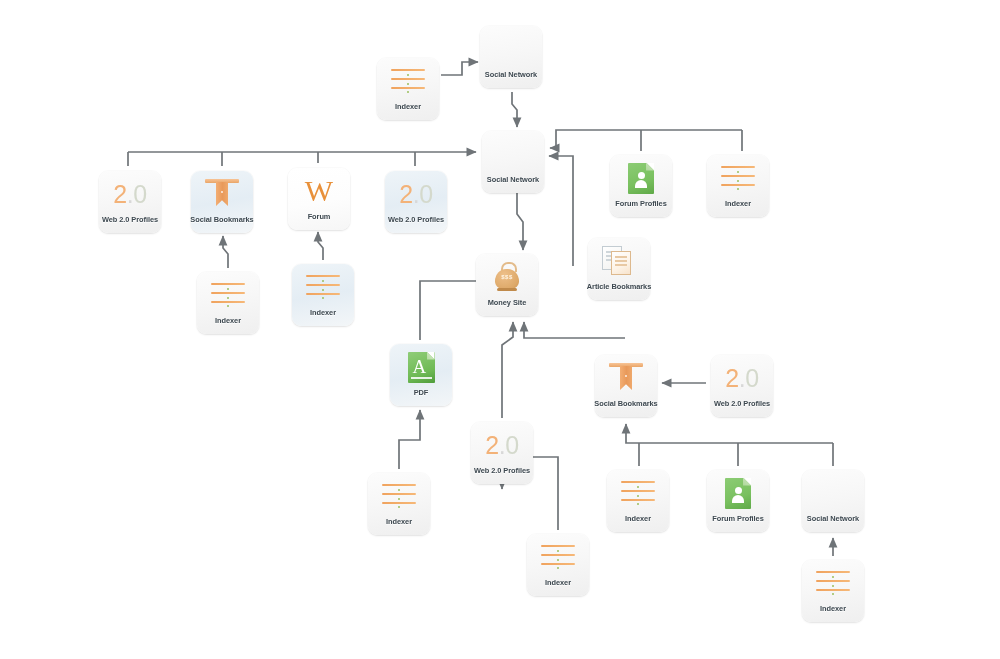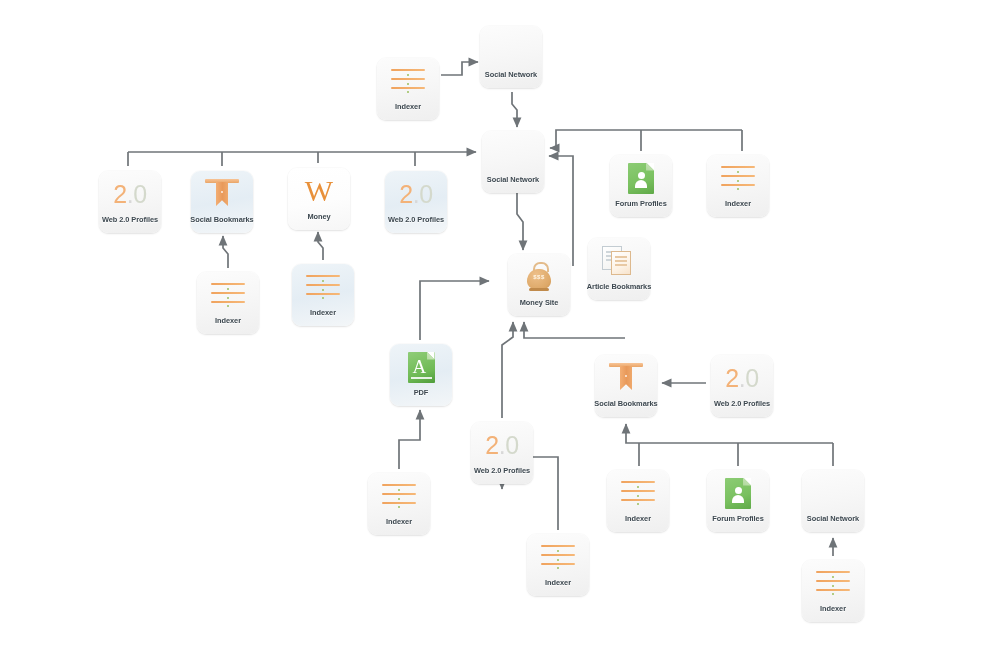--- a/index.html
+++ b/index.html
@@ -307,21 +307,21 @@
             <span class="top"></span>
             <span class="rib"></span>
           </span>
         </span>
         <span class="label">Social Bookmarks</span>
       </div>
       <div class="node white" style="left: 288px; top: 168px;">
         <span class="glyph">
           <span class="g-wiki">W</span>
         </span>
-        <span class="label">Money</span>
+        <span class="label">Forum</span>
       </div>
       <div class="node blue" style="left: 385px; top: 171px;">
         <span class="glyph">
           <span class="g-web20"><span class="two">2</span><span class="dot">.</span><span class="zero">0</span></span>
         </span>
         <span class="label">Web 2.0 Profiles</span>
       </div>
       <div class="node" style="left: 610px; top: 155px;">
         <span class="glyph">
           <span class="g-doc">
@@ -375,21 +375,21 @@
       </div>
       <div class="node" style="left: 588px; top: 238px;">
         <span class="glyph">
           <span class="g-pages">
             <span class="pg back"></span>
             <span class="pg front"></span>
           </span>
         </span>
         <span class="label">Article Bookmarks</span>
       </div>
-      <div class="node" style="left: 508px; top: 254px; align-items: center;">
+      <div class="node" style="left: 476px; top: 254px; align-items: center;">
         <span class="glyph">
           <span class="g-money">
             <span class="neck"></span>
             <span class="bag"></span>
             <span class="base"></span>
           </span>
         </span>
         <span class="label">Money Site</span>
       </div>
       <div class="node blue" style="left: 390px; top: 344px;">

